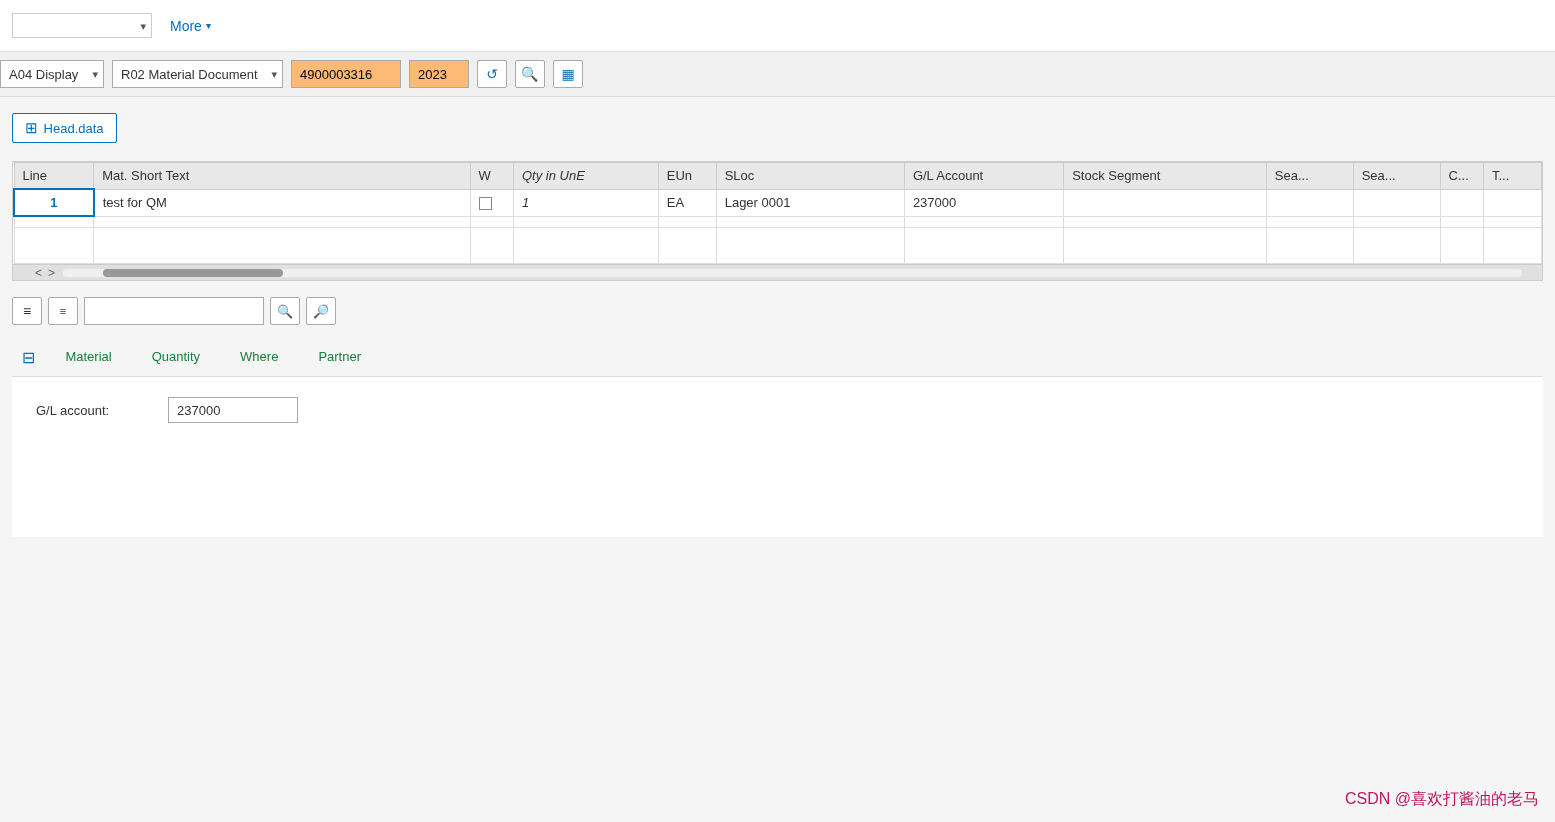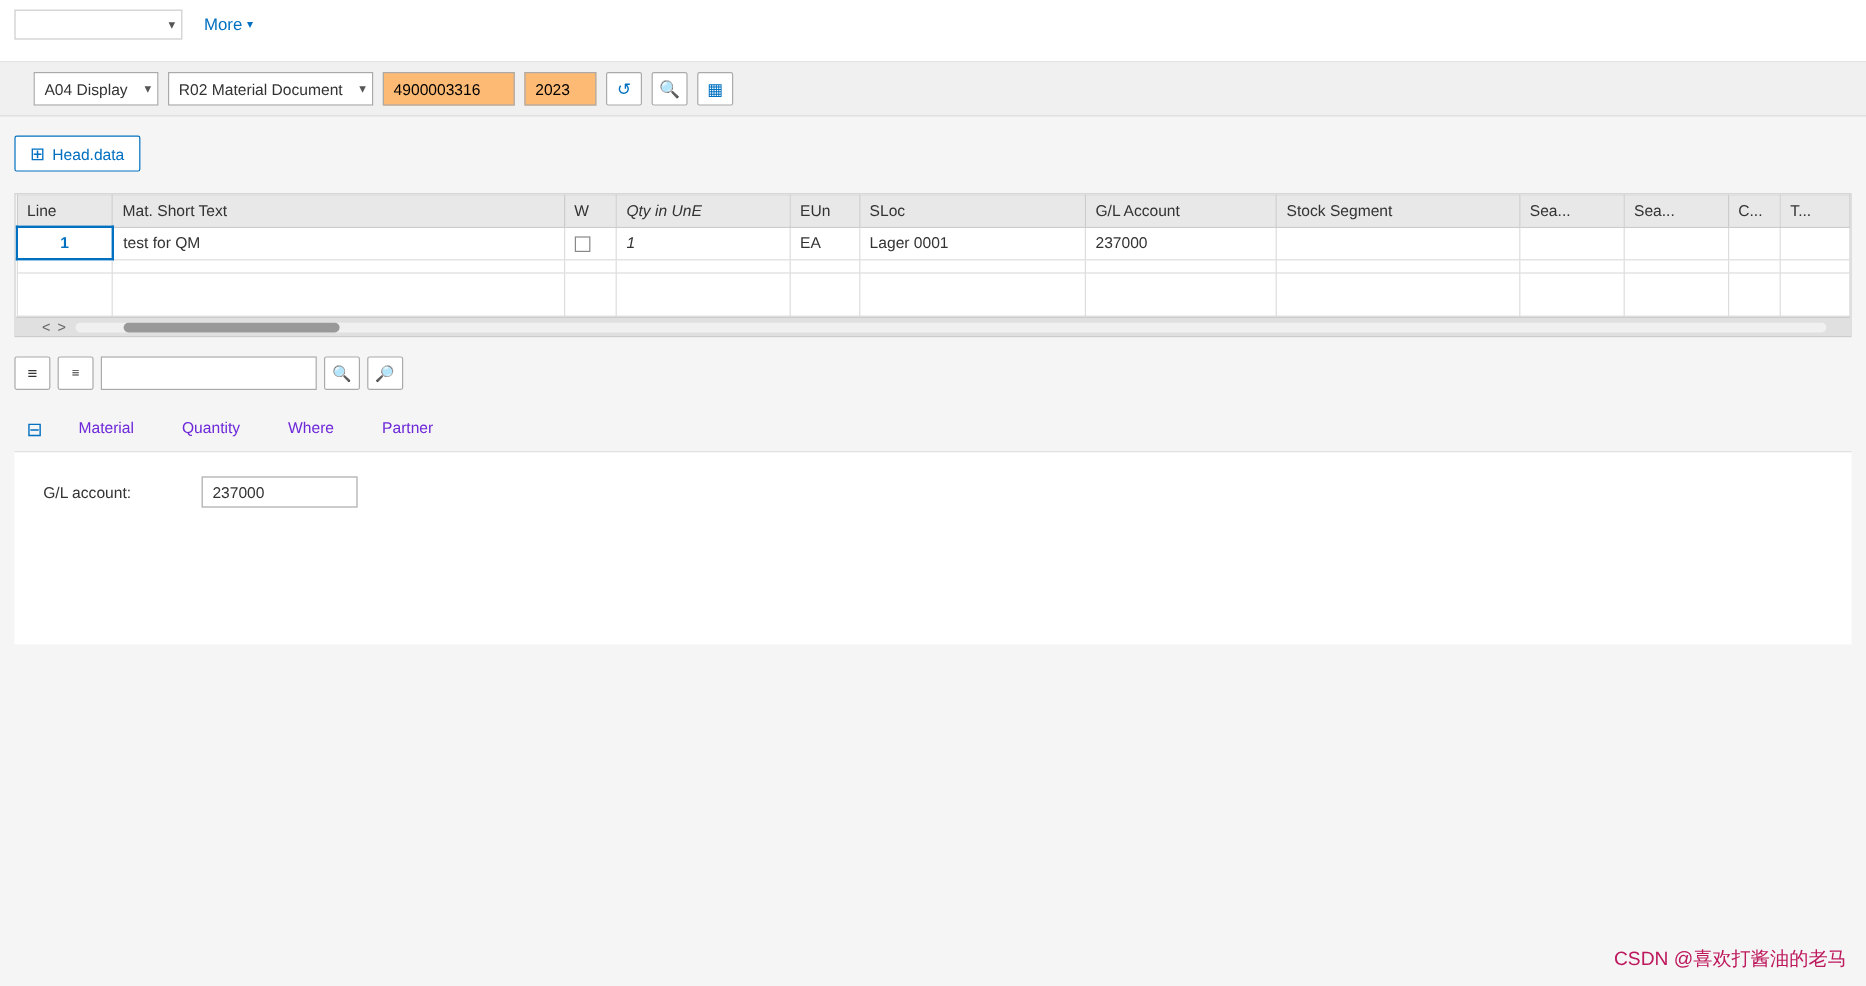--- a/index.html
+++ b/index.html
@@ -8,21 +8,21 @@
       font-size: 13px;
       background: #f5f5f5;
       color: #333;
     }
     
     .top-bar {
       background: #fff;
       border-bottom: 1px solid #ddd;
       padding: 8px 12px;
       display: flex;
-      align-items: flex-start;
+      align-items: center;
       gap: 10px;
       min-height: 52px;
     }
     .top-bar select {
       border: 1px solid #ccc;
       padding: 4px 24px 4px 8px;
       font-size: 13px;
       background: #fff;
       appearance: none;
       -webkit-appearance: none;
@@ -56,21 +56,21 @@
       cursor: pointer;
       padding: 4px 8px;
     }
     .more-btn .chevron {
       font-size: 10px;
     }
     
     .toolbar-row {
       background: #f0f0f0;
       border-bottom: 1px solid #ddd;
-      padding: 8px 28px;
+      padding: 8px 0;
       display: flex;
       align-items: center;
       gap: 8px;
     }
     .toolbar-select-wrap {
       position: relative;
       display: inline-block;
     }
     .toolbar-select-wrap select {
       border: 1px solid #aaa;
@@ -277,21 +277,21 @@
       padding: 8px 10px;
       color: #0070c0;
       font-size: 16px;
       display: flex;
       align-items: center;
     }
     .tab-item {
       padding: 10px 20px;
       cursor: pointer;
       font-size: 13px;
-      color: #6d28d9;
+      color: #15803d;
       border-bottom: 3px solid transparent;
       margin-bottom: -1px;
       white-space: nowrap;
     }
     .tab-item.active {
       color: #0070c0;
       font-weight: bold;
       border-bottom: 3px solid #cc0000;
     }
     

